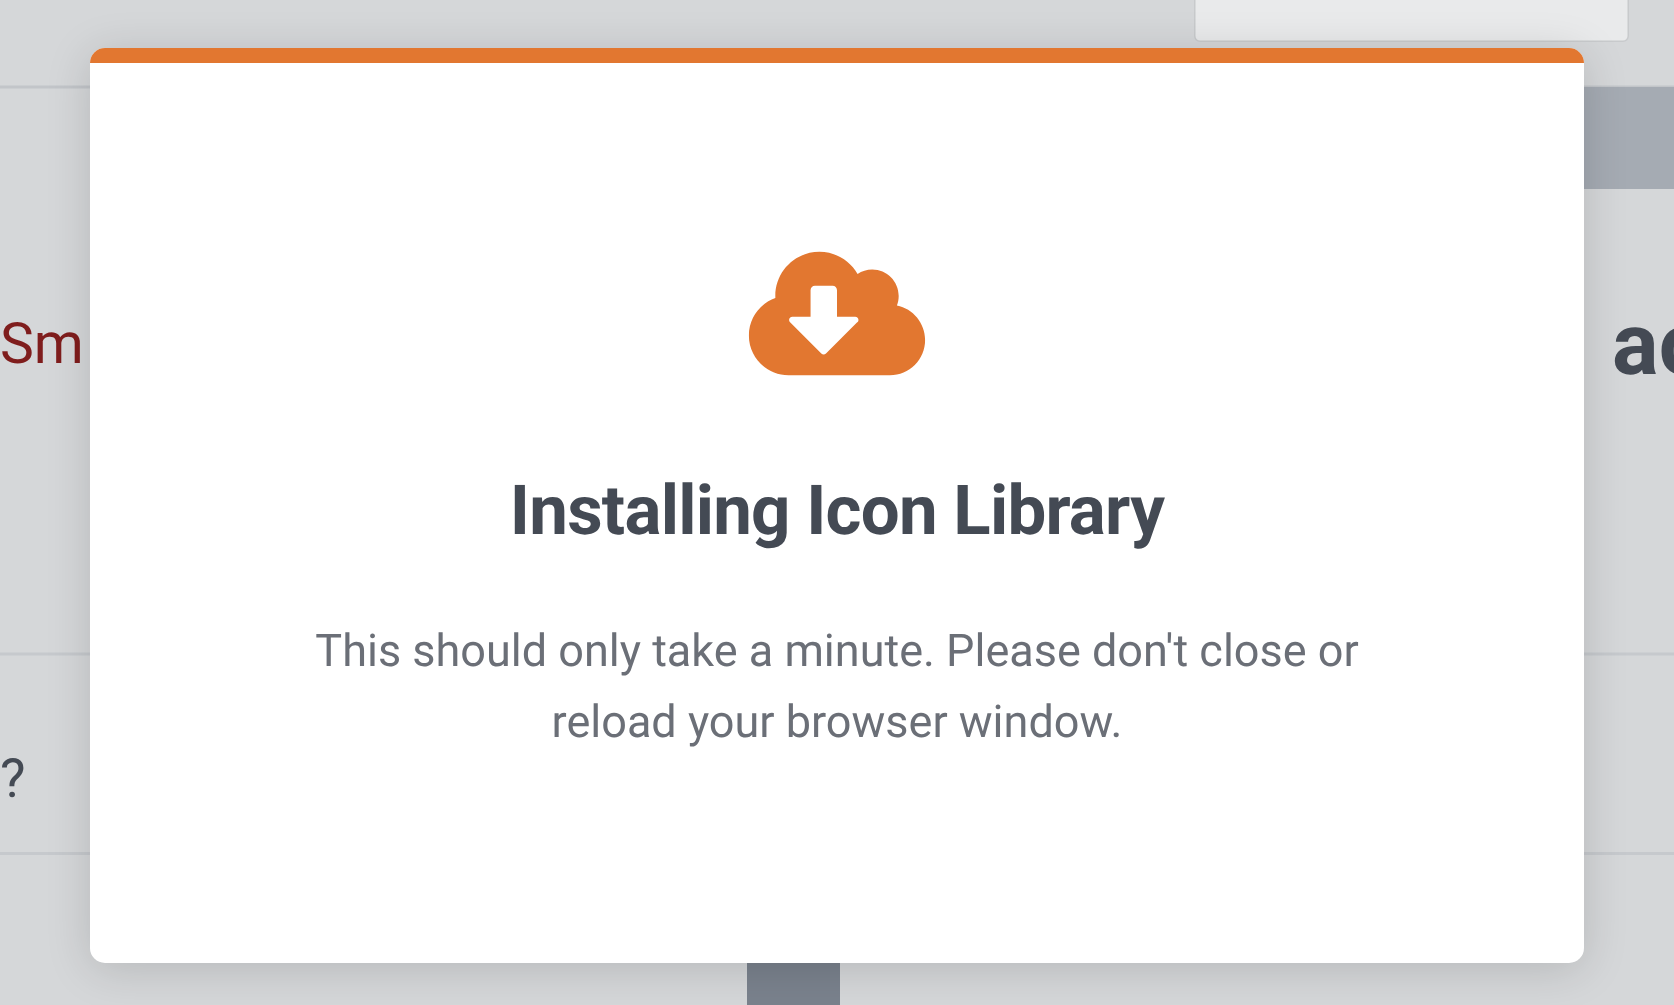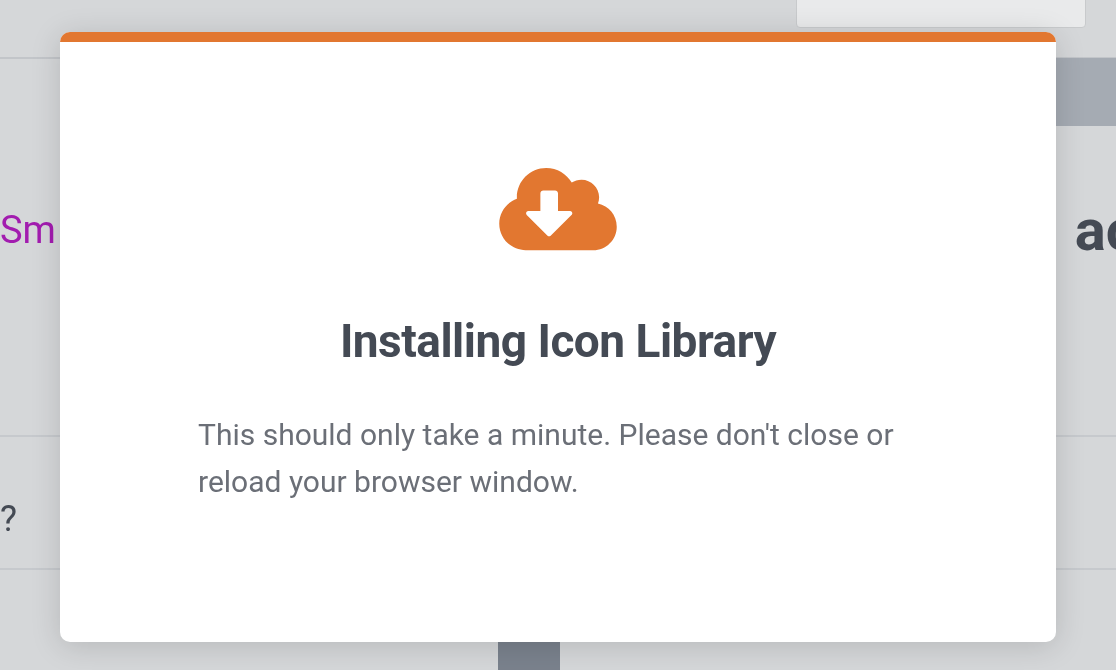--- a/index.html
+++ b/index.html
@@ -27,21 +27,21 @@
       border: 1px solid #c8cacc;
       border-radius: 4px;
     }
     
     .bg-text-left {
       position: absolute;
       left: 0;
       top: 208px;
       font-size: 38px;
       font-weight: 400;
-      color: #a21caf;
+      color: #7f1d1d;
     }
     
     .bg-text-right {
       position: absolute;
       right: -20px;
       top: 196px;
       font-size: 58px;
       font-weight: 700;
       color: #444a54;
     }
@@ -139,21 +139,21 @@
       font-weight: 700;
       color: #444a54;
       margin-bottom: 44px;
       letter-spacing: -0.5px;
     }
     
     .modal-description {
       font-size: 30px;
       font-weight: 400;
       color: #6b6f77;
-      text-align: left;
+      text-align: center;
       line-height: 1.55;
       max-width: 800px;
       padding: 0 40px;
     }
   </style>
 </head>
 <body>
 
 <div class="bg-line-top"></div>
 <div class="bg-panel"></div>

